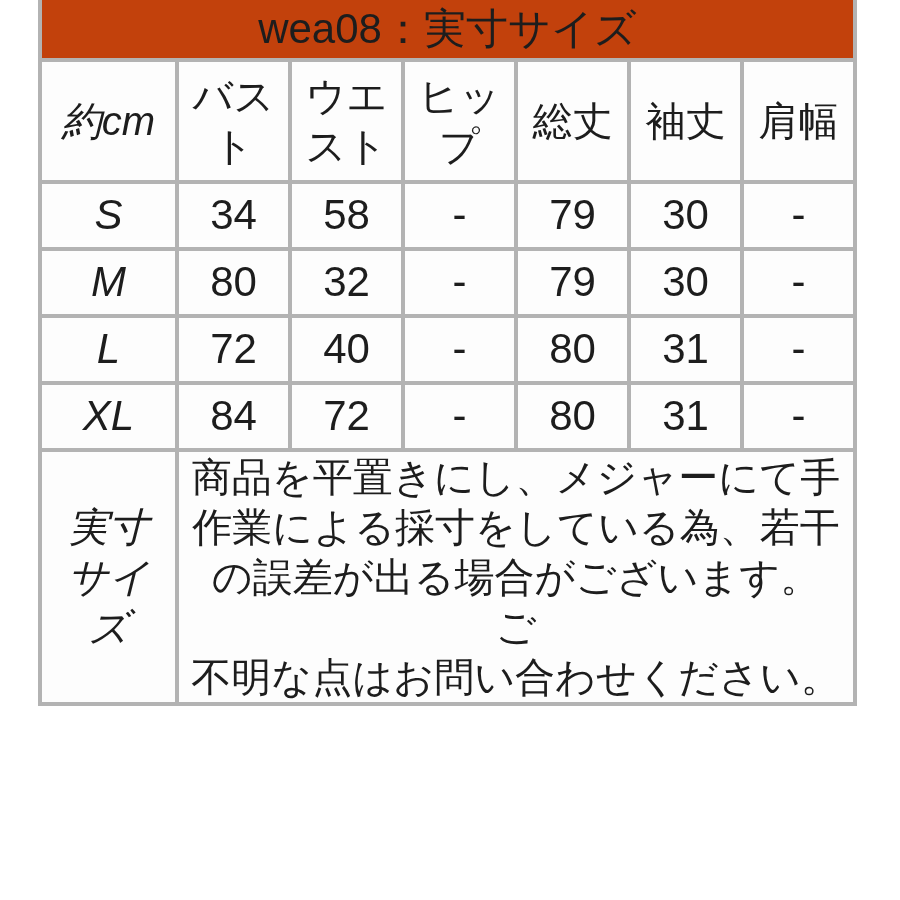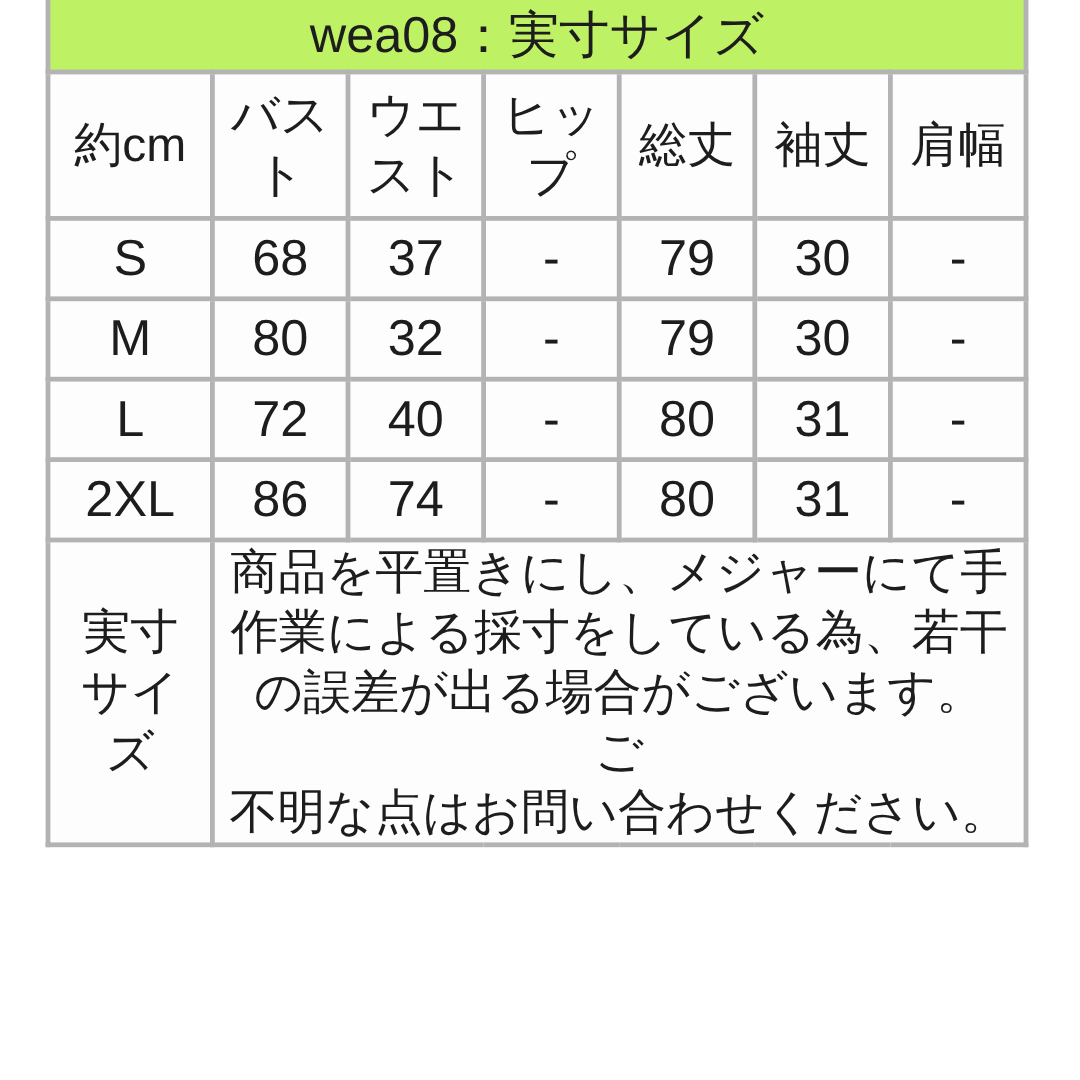--- a/index.html
+++ b/index.html
@@ -27,29 +27,29 @@
     text-align: center;
     vertical-align: middle;
     font-size: 40px;
     line-height: 1.25;
     padding: 0;
     background: #fdfdfd;
     overflow: hidden;
   }
   tr.title-row td {
     border-top: none;
-    background: #bef264;
+    background: #c2410c;
     font-size: 42px;
     height: 58px;
   }
   tr.header-row td { height: 118px; }
   tr.data-row td { height: 63px; font-size: 42px; }
   tr.material-row td { height: 122px; }
   tr.note-row td { height: 232px; }
-  td.graycell { background: #f4f4f4; }
+  td.graycell { background: #f4f4f4; font-style: italic; }
   td.beige { background: #e7e3d4; }
   .wrap { white-space: pre-line; }
   td.note-text {
     text-align: left;
     vertical-align: middle;
     white-space: pre-line;
     font-size: 40px;
     line-height: 1.45;
     padding: 0 0 0 5px;
   }
@@ -79,22 +79,22 @@
         <td class="wrap">ウエ
 スト</td>
         <td class="wrap">ヒッ
 プ</td>
         <td>総丈</td>
         <td>袖丈</td>
         <td>肩幅</td>
       </tr>
       <tr class="data-row">
         <td class="graycell">S</td>
-        <td>68</td>
-        <td>37</td>
+        <td>34</td>
+        <td>58</td>
         <td>-</td>
         <td>79</td>
         <td>30</td>
         <td>-</td>
       </tr>
       <tr class="data-row">
         <td class="graycell">M</td>
         <td>80</td>
         <td>32</td>
         <td>-</td>
@@ -105,23 +105,23 @@
       <tr class="data-row">
         <td class="graycell">L</td>
         <td>72</td>
         <td>40</td>
         <td>-</td>
         <td>80</td>
         <td>31</td>
         <td>-</td>
       </tr>
       <tr class="data-row">
-        <td class="graycell">2XL</td>
-        <td>86</td>
-        <td>74</td>
+        <td class="graycell">XL</td>
+        <td>84</td>
+        <td>72</td>
         <td>-</td>
         <td>80</td>
         <td>31</td>
         <td>-</td>
       </tr>
       <tr class="note-row">
         <td class="graycell wrap">実寸
 サイ
 ズ</td>
         <td colspan="6" class="note-text">商品を平置きにし、メジャーにて手

